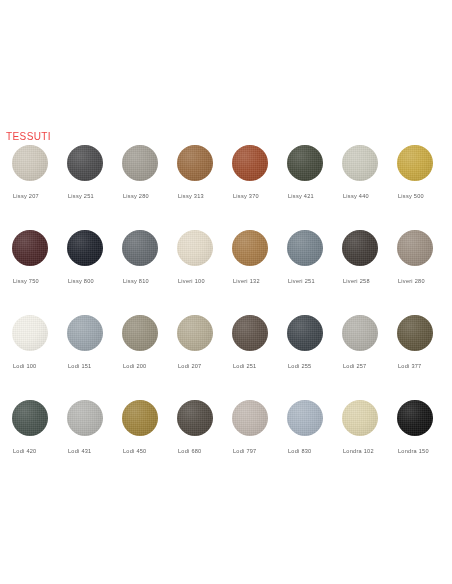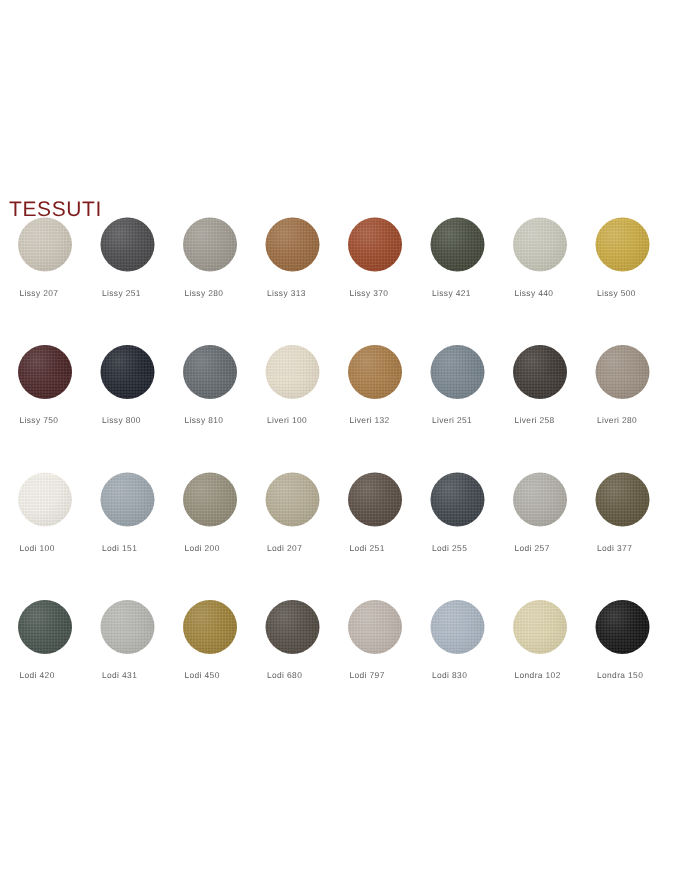--- a/index.html
+++ b/index.html
@@ -19,23 +19,23 @@
     position: relative;
     width: 452px;
     height: 584px;
     background: #ffffff;
     box-sizing: border-box;
   }
   .section-title {
     position: absolute;
     left: 6px;
     top: 132px;
-    font-size: 14px;
+    font-size: 10px;
     letter-spacing: 0.4px;
-    color: #7f1d1d;
+    color: #ef4444;
     font-weight: 400;
     line-height: 1;
     white-space: nowrap;
     z-index: 3;
   }
   .grid {
     position: absolute;
     left: 0;
     top: 141px;
     width: 452px;

